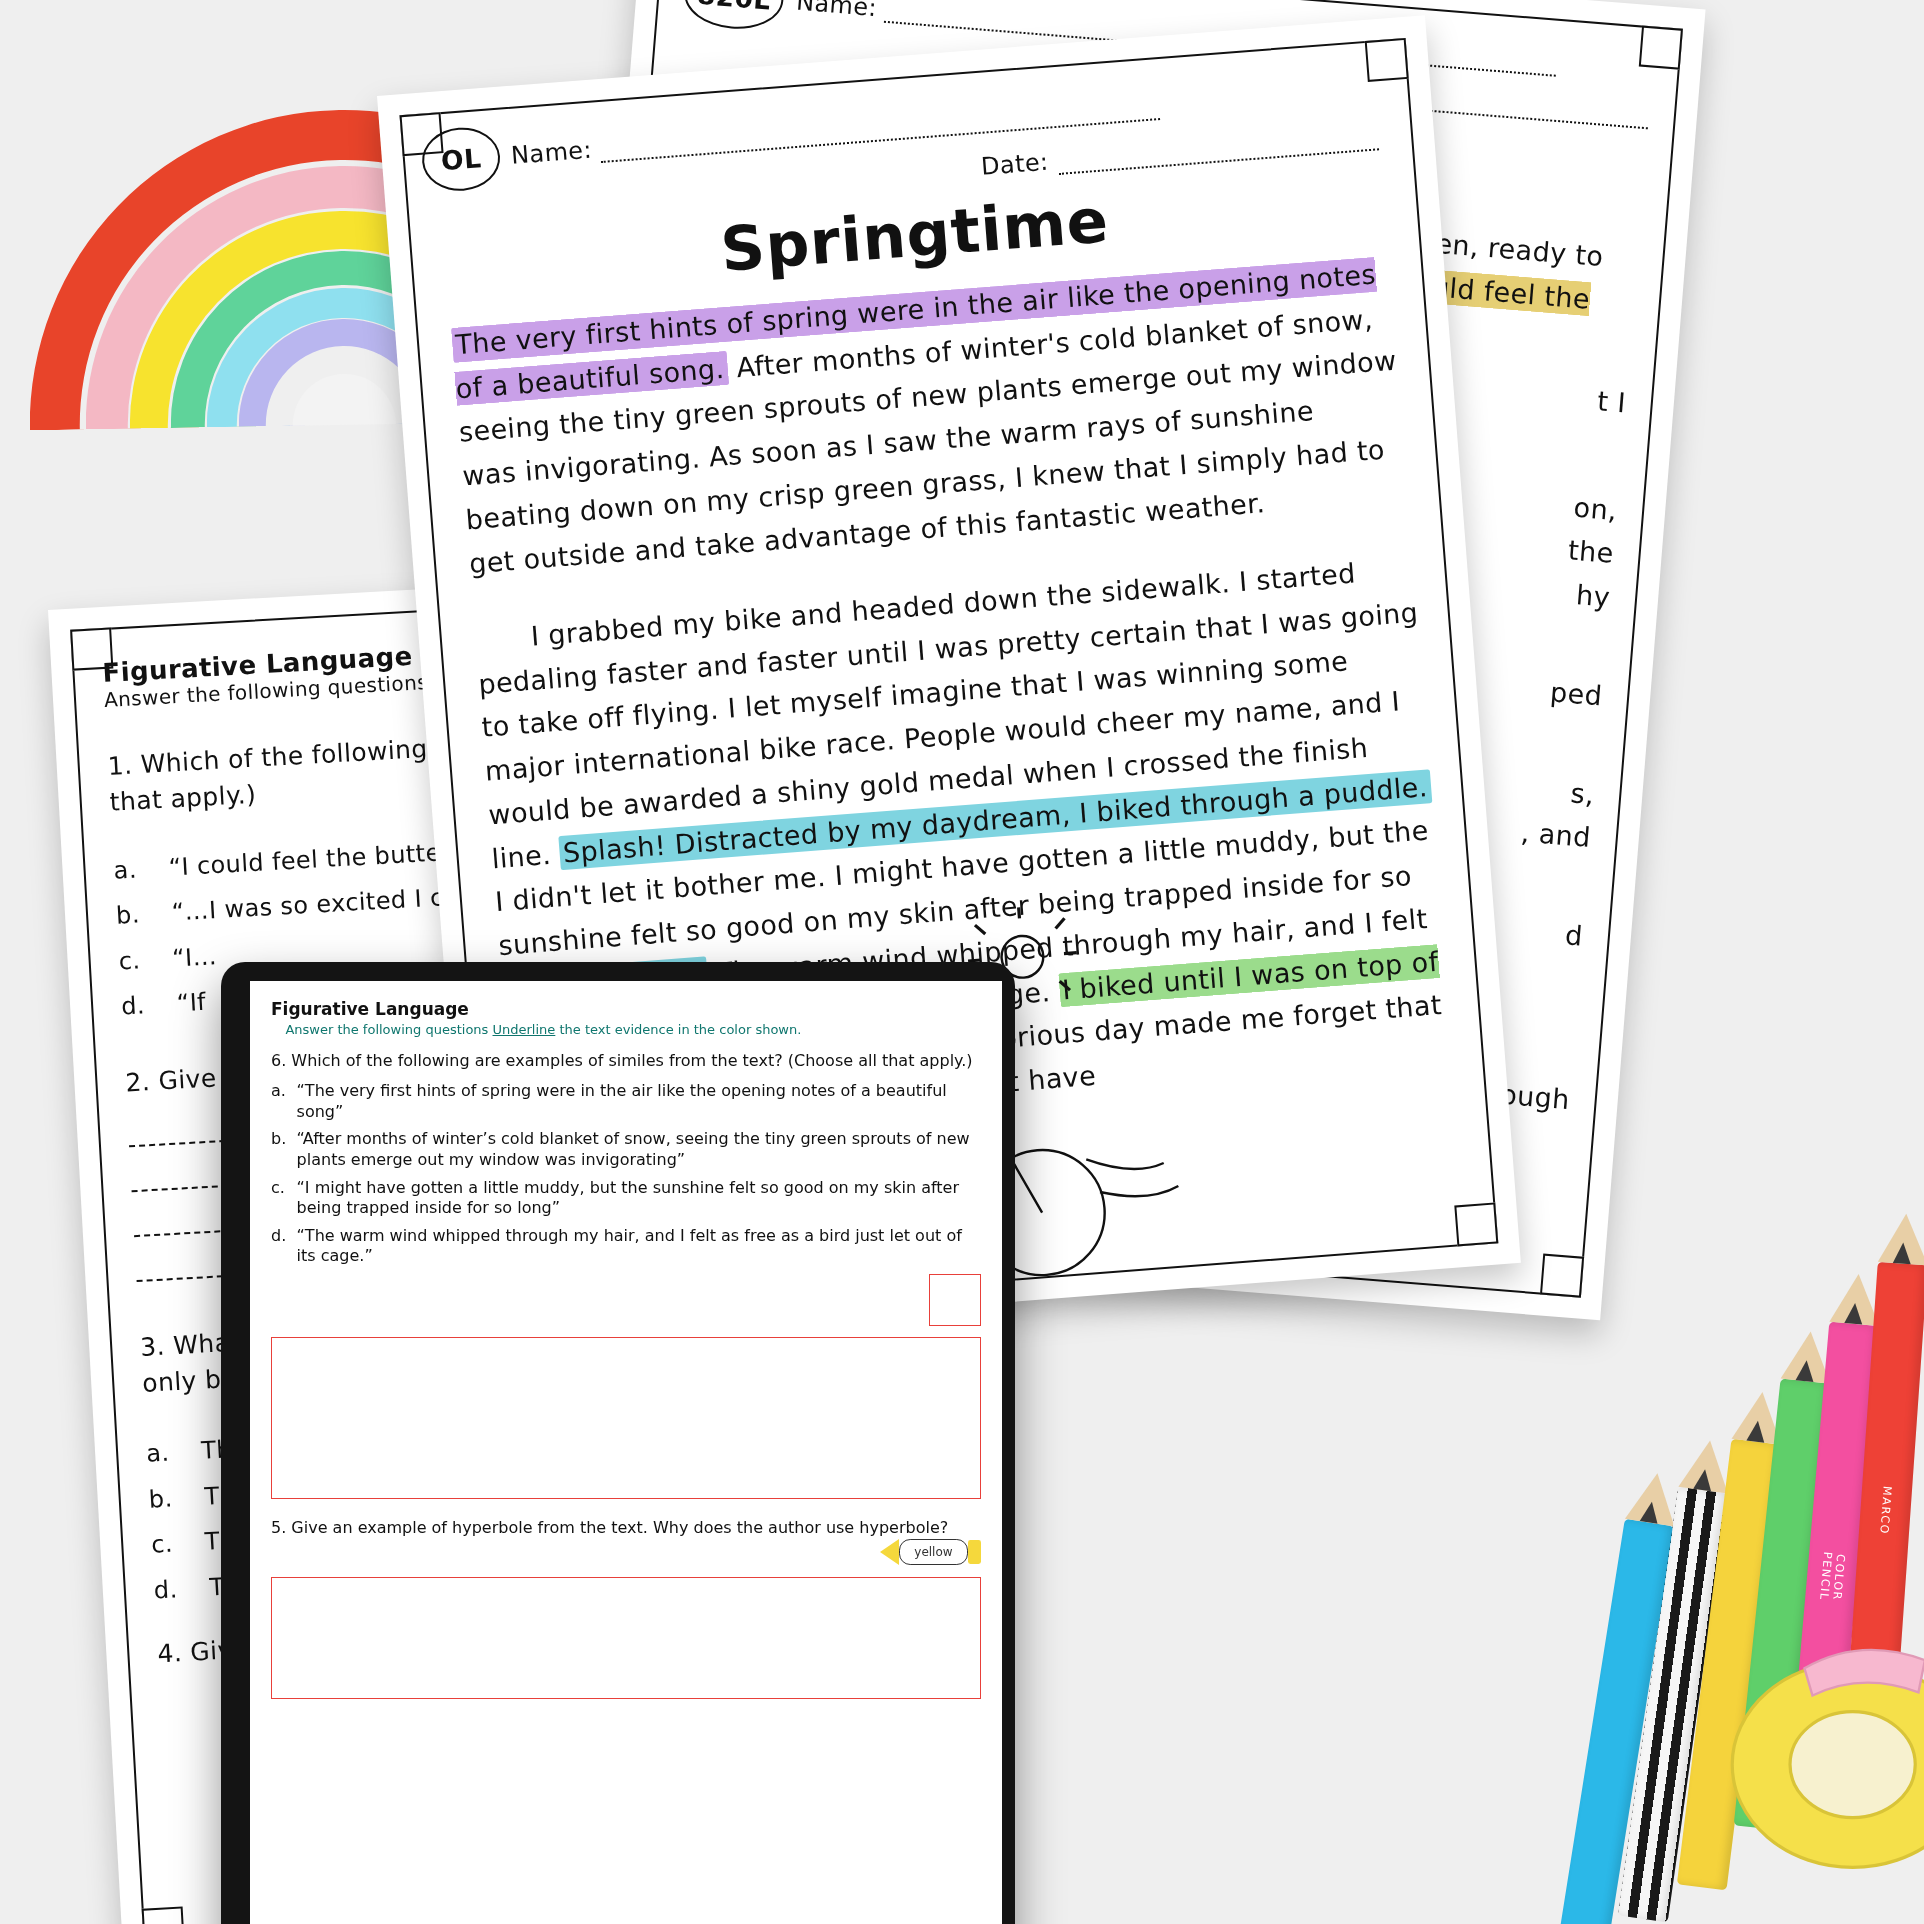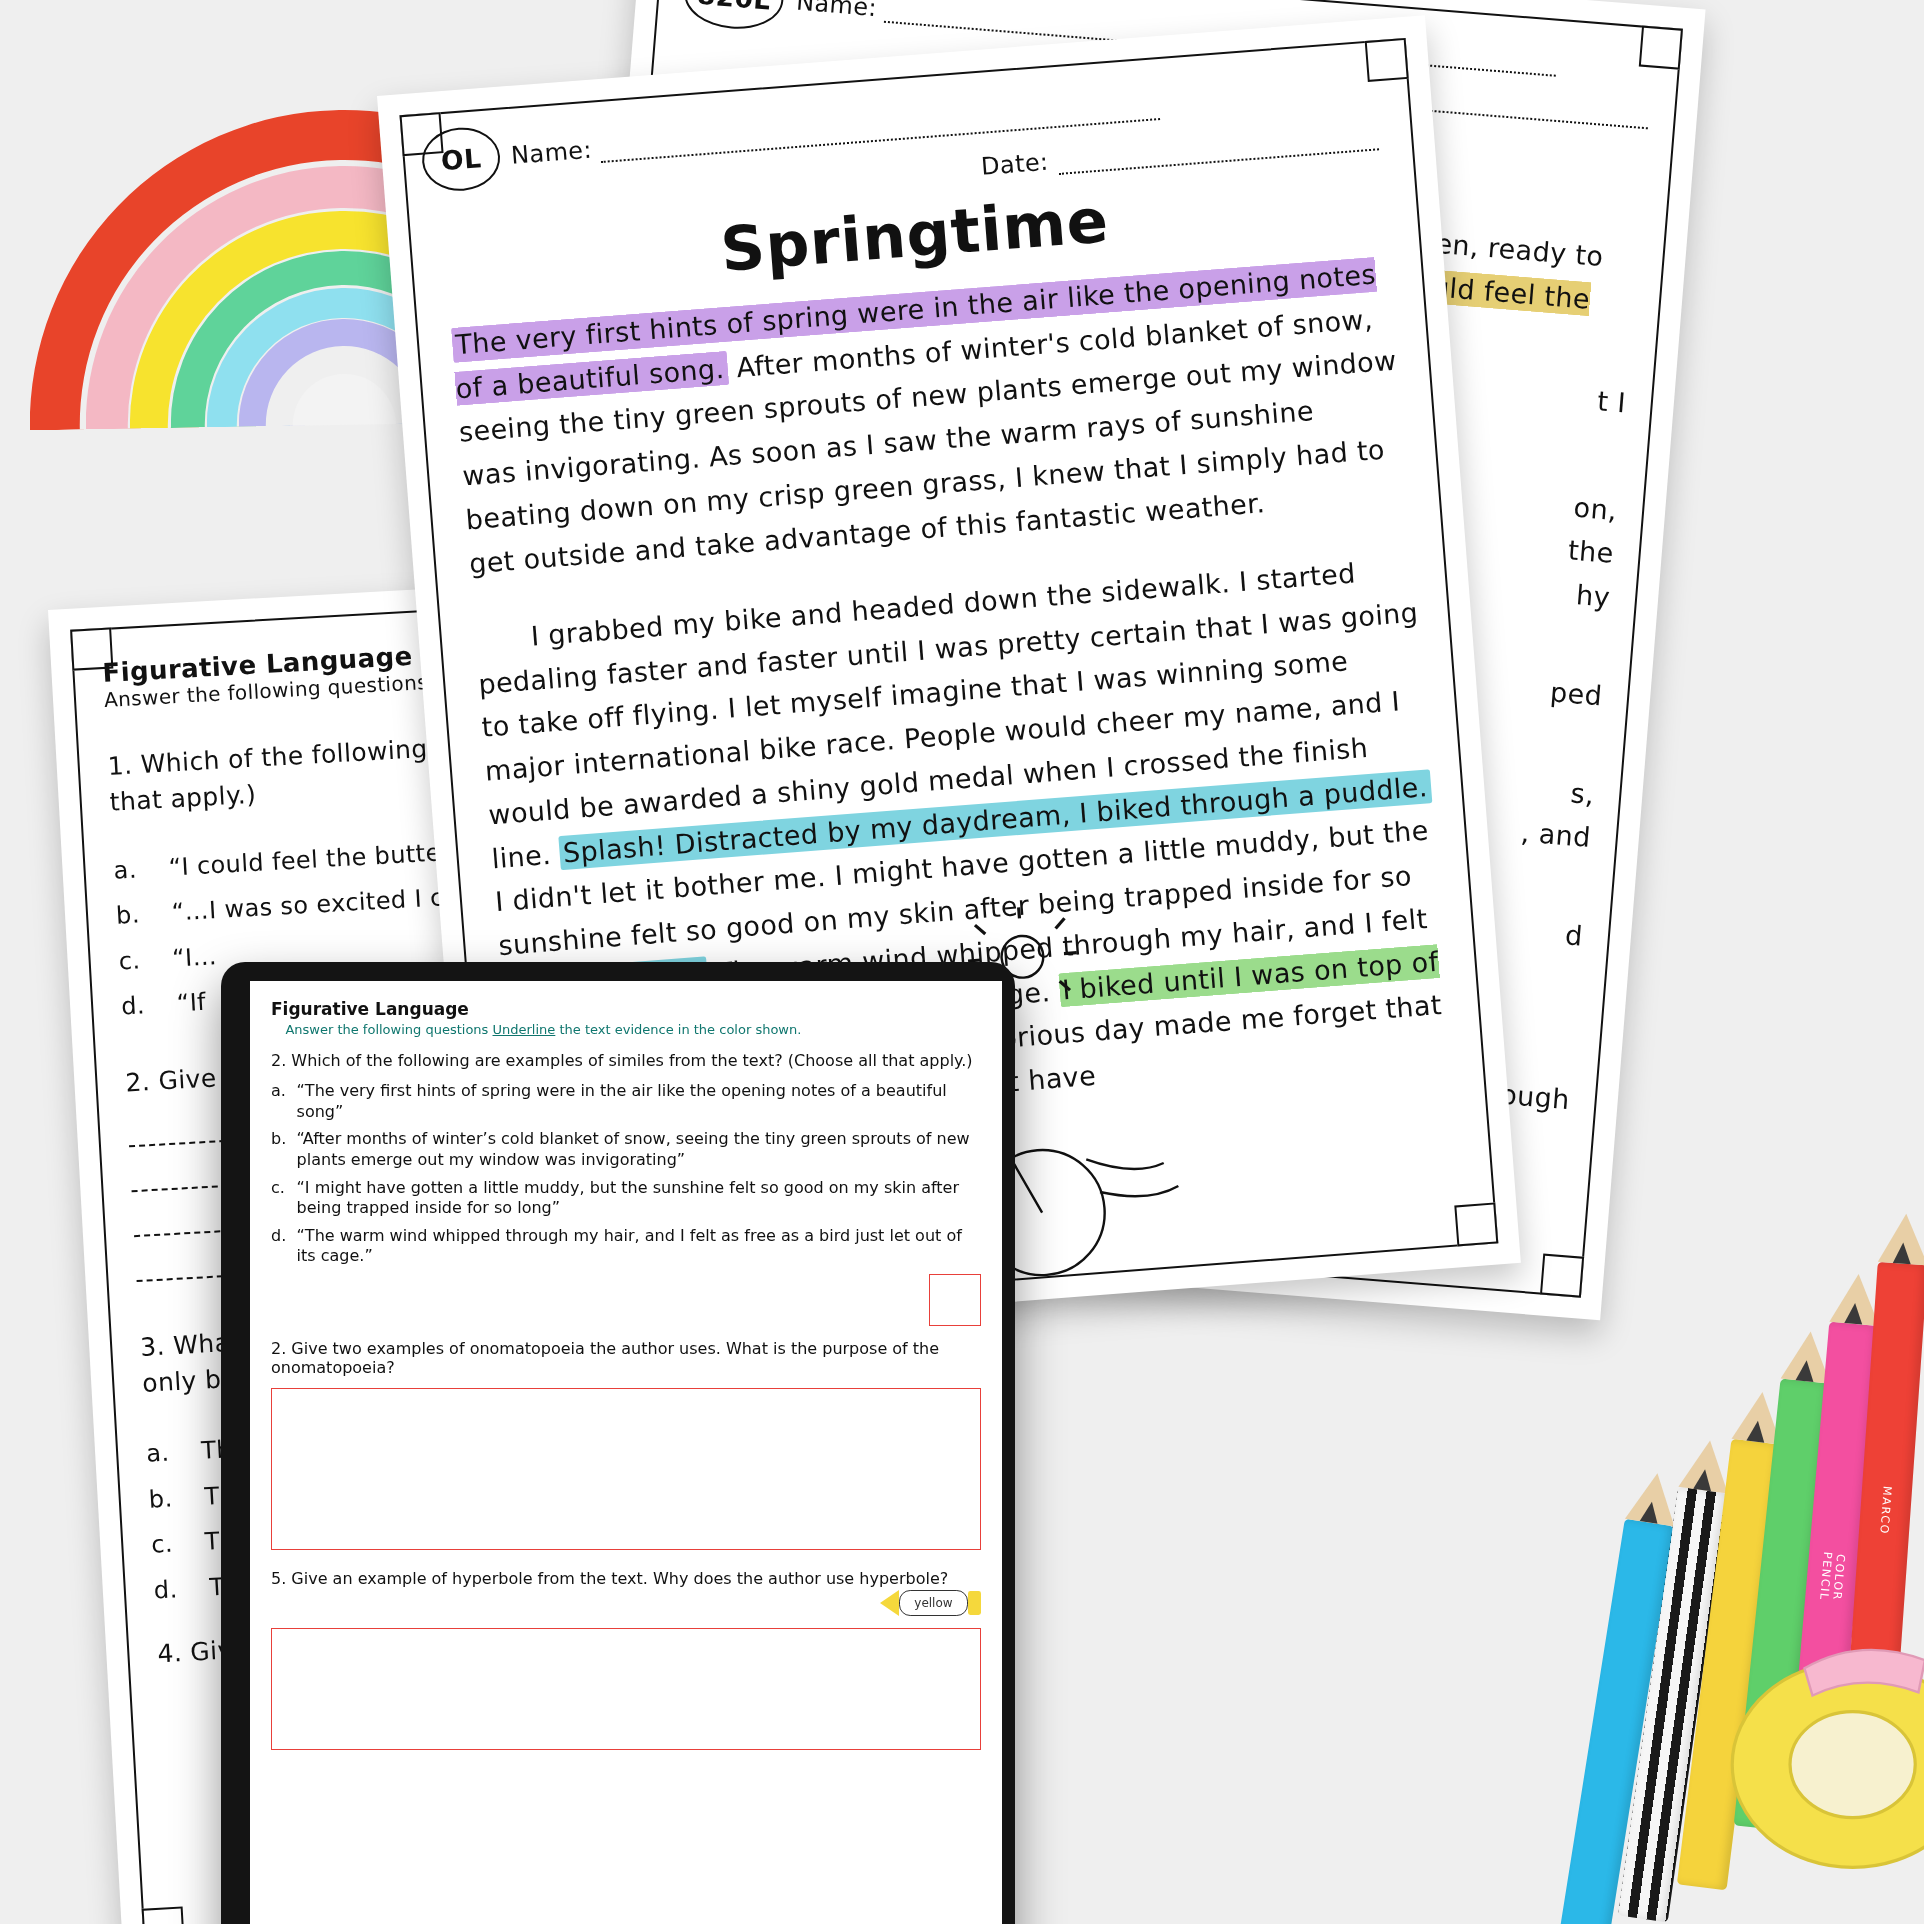--- a/index.html
+++ b/index.html
@@ -351,21 +351,21 @@
   </div>
 
   <div id="tablet">
     <div class="screen">
       <div class="sc-pad">
         <div class="sc-title">Figurative Language</div>
         <div class="sc-sub">
           <span>Answer the following questions </span><span style="text-decoration:underline;">Underline</span><span> the text evidence in the color shown.</span>
         </div>
 
-        <div class="sc-q">2. Which of the following are examples of similes from the text? (Choose all that apply.)</div>
+        <div class="sc-q">6. Which of the following are examples of similes from the text? (Choose all that apply.)</div>
 
 
         <div class="sc-opts">
           <div class="sc-opt">
             <span class="let">a.</span>
             <span>“The very first hints of spring were in the air like the opening notes of a beautiful song”</span>
           </div>
           <div class="sc-opt">
             <span class="let">b.</span>
             <span>“After months of winter’s cold blanket of snow, seeing the tiny green sprouts of new plants emerge out my window was invigorating”</span>
@@ -377,21 +377,20 @@
           <div class="sc-opt">
             <span class="let">d.</span>
             <span>“The warm wind whipped through my hair, and I felt as free as a bird just let out of its cage.”</span>
           </div>
         </div>
 
         <div style="display:flex;justify-content:flex-end;margin-top:4.8px;">
           <span class="small-box"></span>
         </div>
 
-        <div class="sc-q" style="margin-top:13px;">2. Give two examples of onomatopoeia the author uses. What is the purpose of the onomatopoeia?</div>
         <div class="answer-box"></div>
 
         <div class="sc-q" style="margin-top:19px;">5. Give an example of hyperbole from the text. Why does the author use hyperbole?</div>
         <div style="display:flex;justify-content:flex-end;margin-top:1.6px;">
           <span class="crayon">
             <span class="tip" style="border-right:19px solid #f5d83c;"></span>
             <span class="body">yellow</span>
             <span class="cap" style="background:#f5d83c;"></span>
           </span>
         </div>

